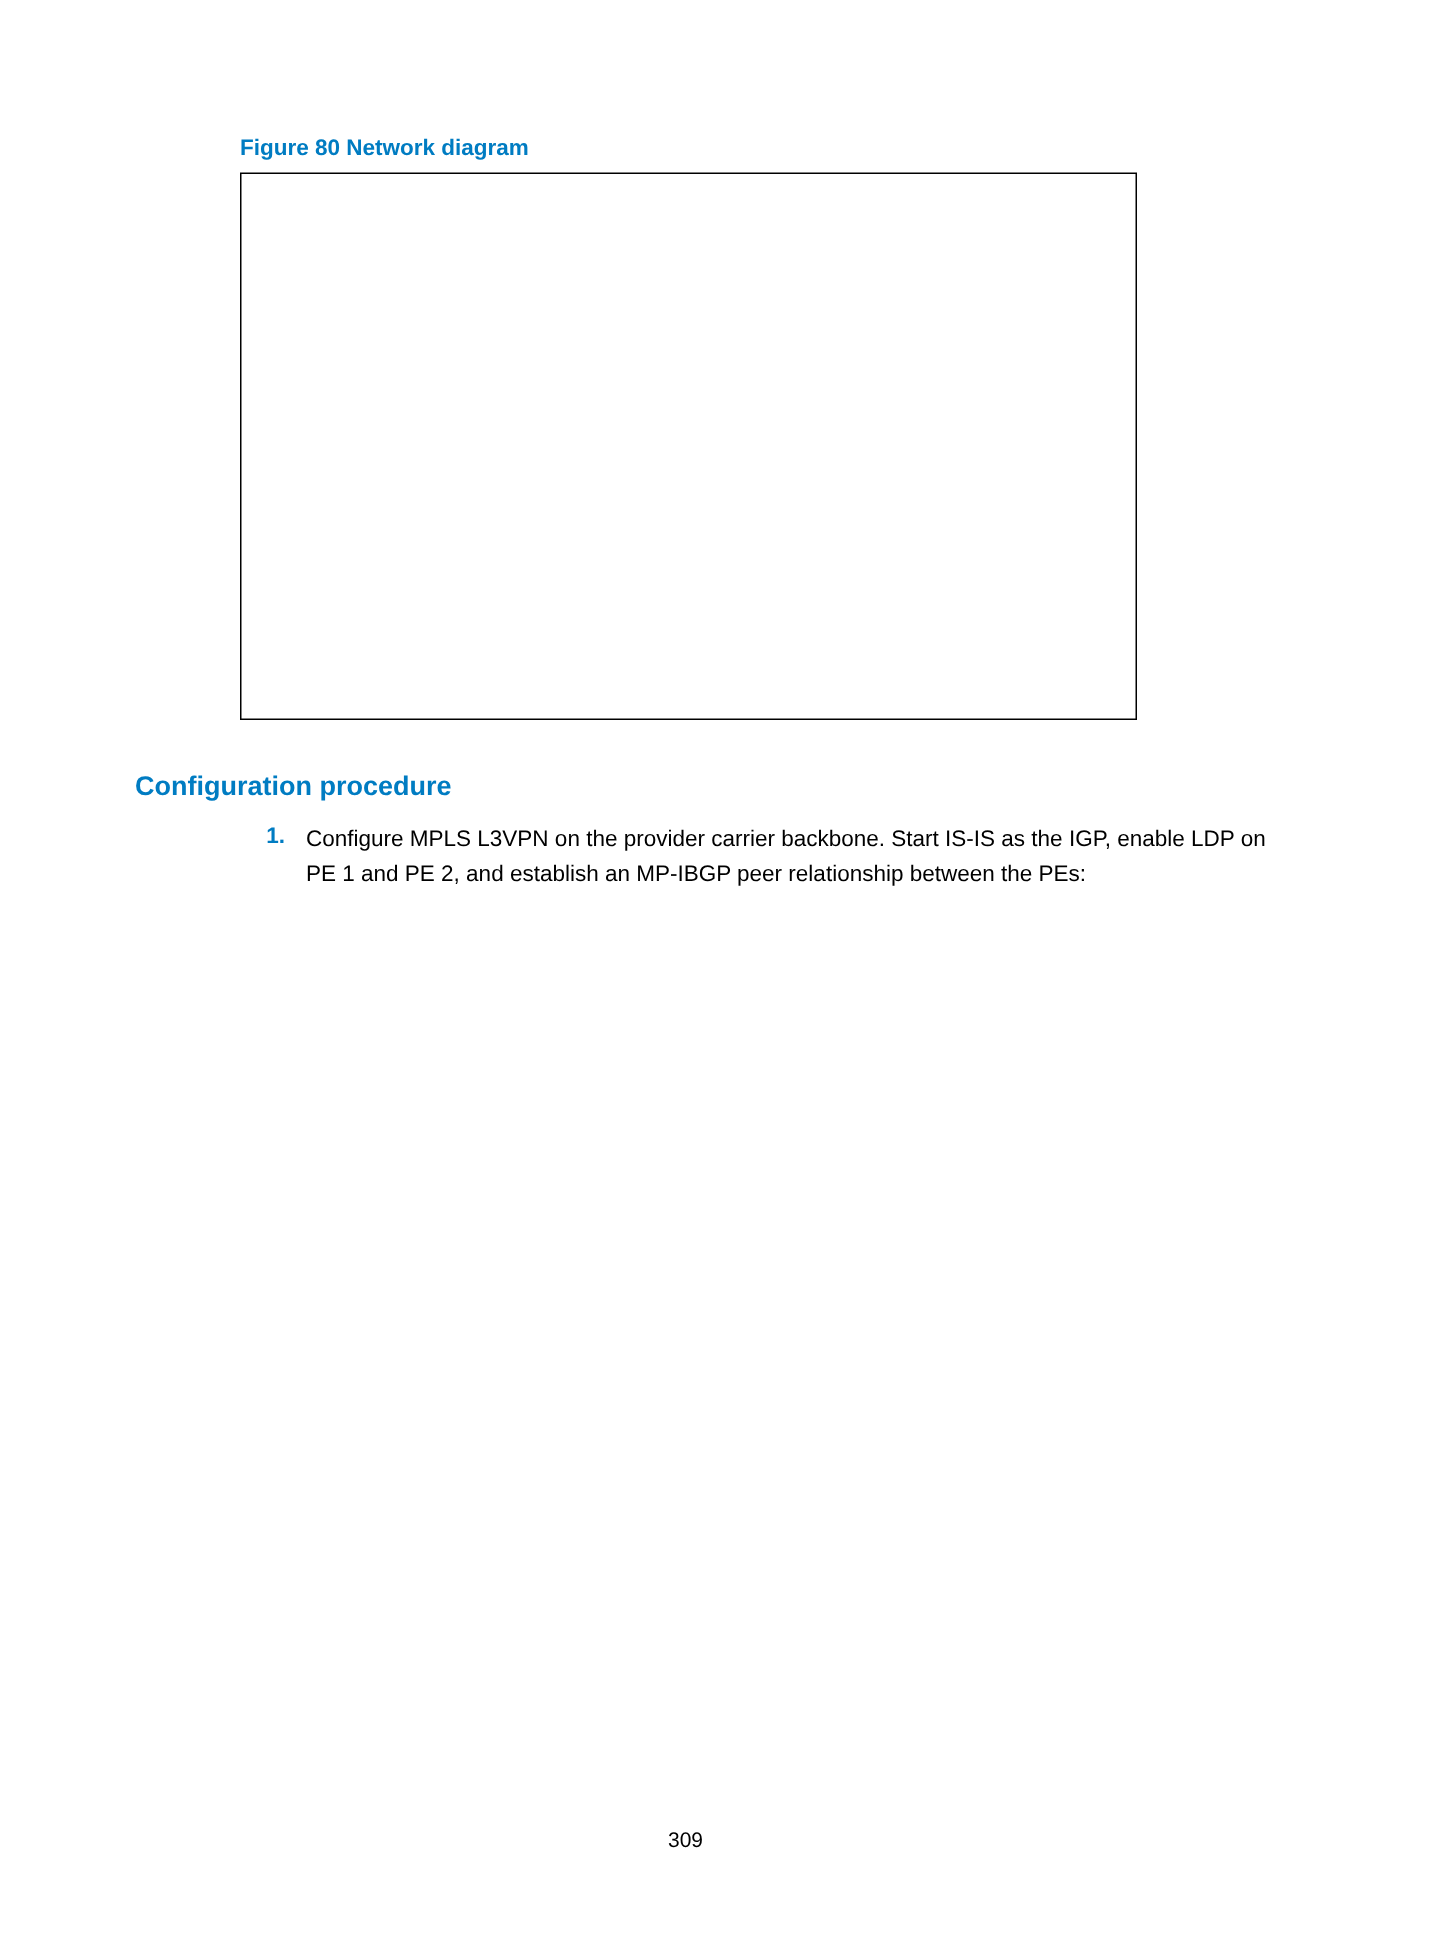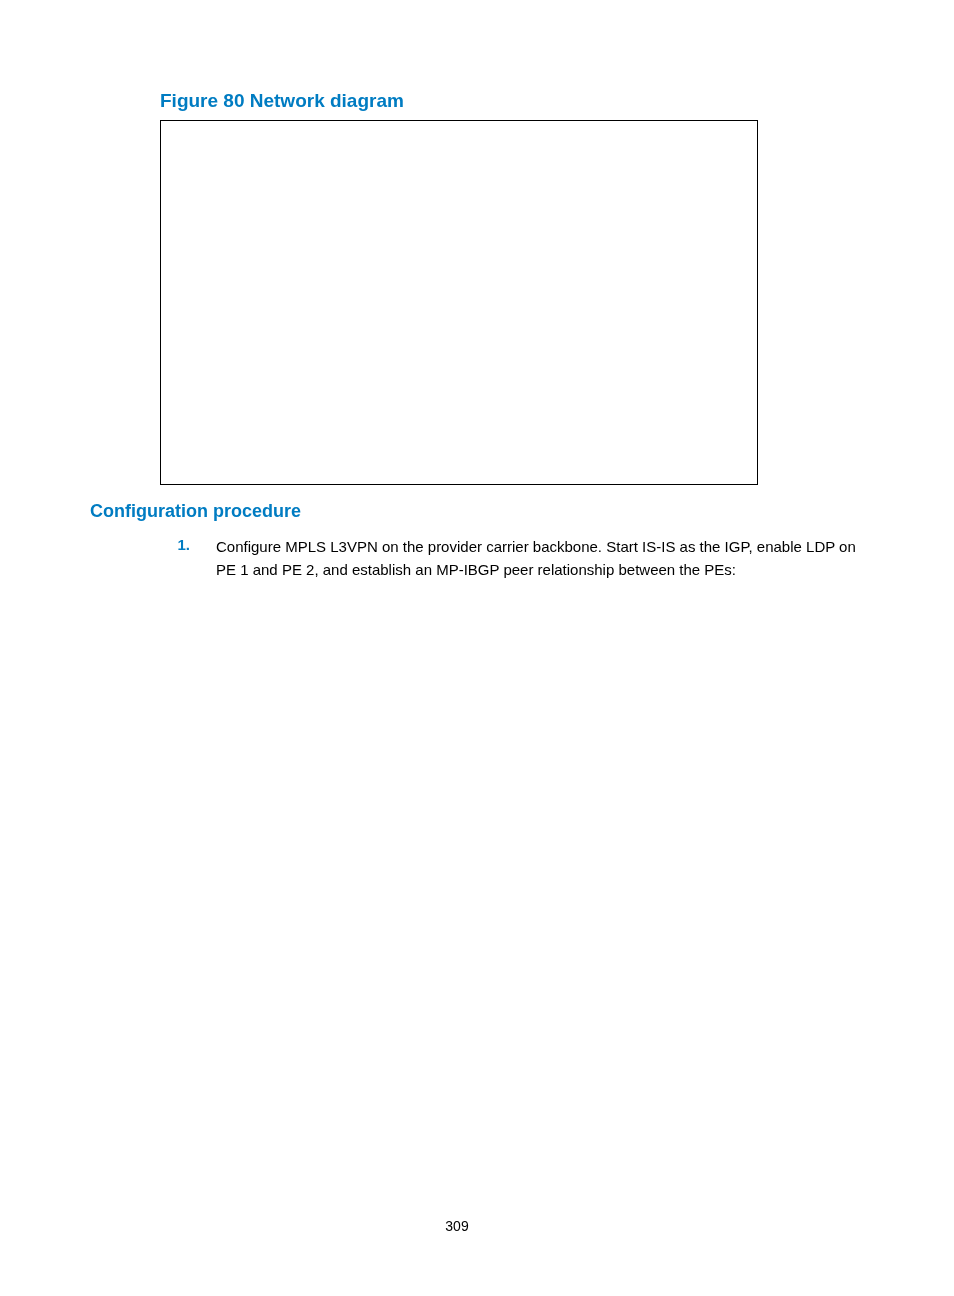--- a/index.html
+++ b/index.html
@@ -14,36 +14,36 @@
   .page {
     padding: 90px 90px 0 90px;
     box-sizing: border-box;
     width: 954px;
     height: 1296px;
     position: relative;
   }
   .figure-caption {
     color: #007cc2;
     font-weight: bold;
-    font-size: 19px;
+    font-size: 15px;
     margin-left: 70px;
     margin-bottom: 8px;
   }
   .figure-box {
     margin-left: 70px;
     width: 596px;
     height: 363px;
     border: 1px solid #000;
     background: #ffffff;
   }
   .section-heading {
     color: #007cc2;
     font-weight: bold;
     font-size: 18px;
-    margin-top: 16px;
+    margin-top: 34px;
     margin-bottom: 14px;
   }
   .step-row {
     display: flex;
     align-items: flex-start;
     margin-left: 70px;
   }
   .step-number {
     color: #007cc2;
     font-weight: bold;
@@ -53,21 +53,21 @@
     text-align: right;
     padding-right: 14px;
   }
   .step-body {
     font-size: 15px;
     color: #000;
     line-height: 1.5;
     flex: 1;
   }
   .step-body p {
-    margin: 0 0 6px 12px;
+    margin: 0 0 6px 0;
   }
   .page-number {
     position: absolute;
     bottom: 62px;
     left: 0;
     width: 914px;
     text-align: center;
     font-size: 14px;
     color: #000;
   }

